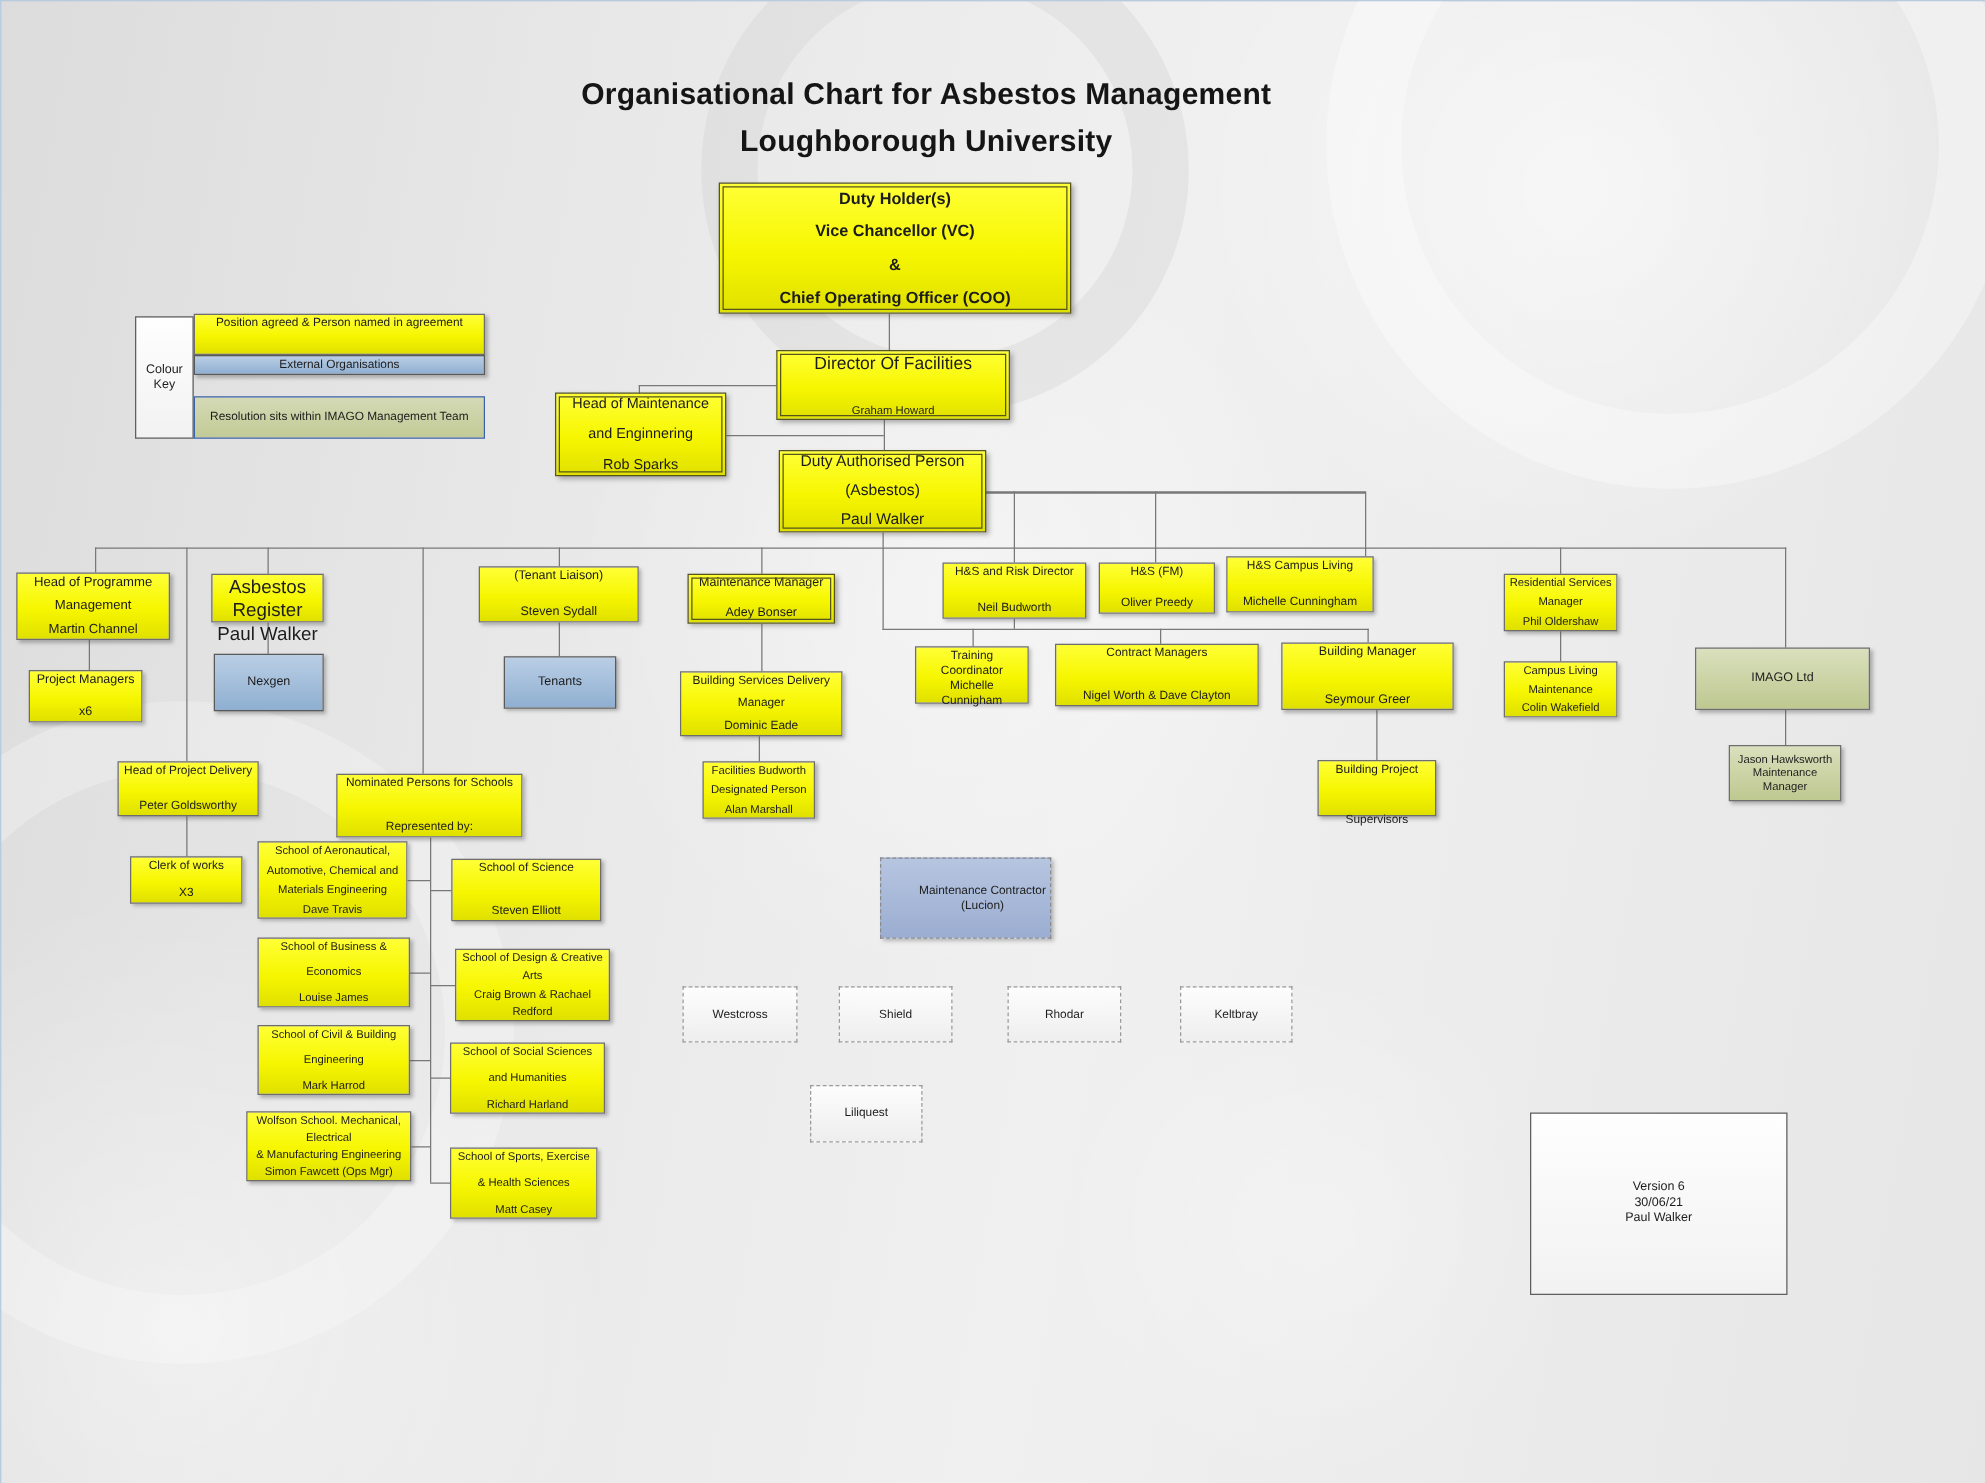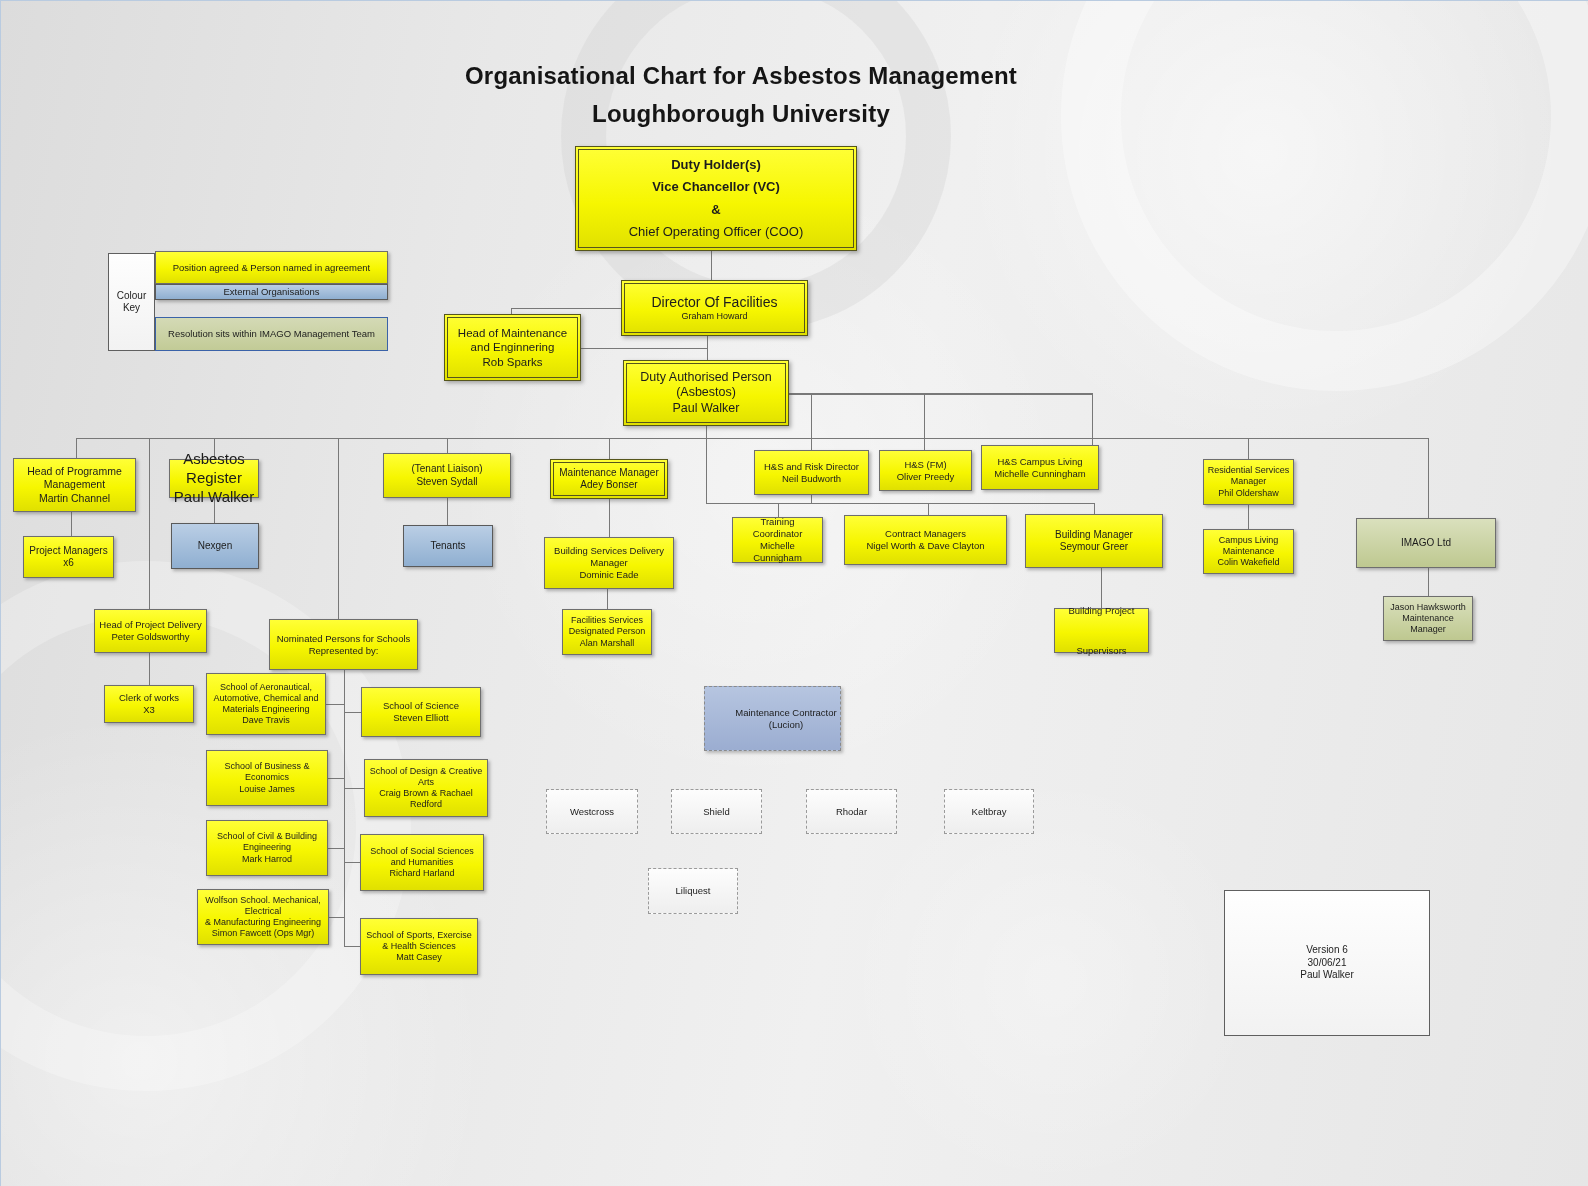--- a/index.html
+++ b/index.html
@@ -22,20 +22,21 @@
   #title{position:absolute;left:140px;top:56px;width:1200px;text-align:center;color:#151515;}
   #title .t-line{font-size:24px;font-weight:bold;line-height:38px;letter-spacing:.2px;}
 
   .node{
     position:absolute;box-sizing:border-box;display:flex;flex-direction:column;
     justify-content:center;align-items:center;text-align:center;
     line-height:1.25;color:#1c1c1c;padding:1px 2px;
   }
   .yellow,.yellow-double{
     background:linear-gradient(#ffff36,#f6f600 55%,#e0e000);
+    justify-content:space-between;
   }
   .yellow{border:1px solid #6e6e6e;box-shadow:2px 2px 3px rgba(80,80,80,.40);}
   .yellow-double{border:1px solid #55551c;box-shadow:2px 2px 4px rgba(80,80,80,.45);}
   .yellow-double::after{content:"";position:absolute;inset:2px;border:1px solid #55551c;pointer-events:none;}
   .blue{background:linear-gradient(#bacee5,#8fafd1);border:1px solid #5a5a5a;box-shadow:2px 2px 3px rgba(80,80,80,.40);}
   .green{background:linear-gradient(#dae0bd,#bec890);border:1px solid #6e6e6e;box-shadow:2px 2px 3px rgba(80,80,80,.40);}
   .green-bluestroke{background:linear-gradient(#d4dab6,#c2cb96);border:1px solid #3a62a8;}
   .white-plain{background:linear-gradient(#fefefe,#f2f2f2);border:1px solid #5f5f5f;}
   .dashed-white{background:linear-gradient(#fdfdfd,#eeeeee);border:1px dashed #9a9a9a;}
   .blue-dashed{background:linear-gradient(#b6c5e0,#9badd1);border:1px dashed #8a8a8a;box-shadow:2px 2px 3px rgba(80,80,80,.35);}
@@ -95,21 +96,21 @@
       <div class="conn" style="left: 327px; top: 777px; width: 16px; height: 1px;"></div>
       <div class="conn" style="left: 343px; top: 787px; width: 20px; height: 1px;"></div>
       <div class="conn" style="left: 327px; top: 847px; width: 16px; height: 1px;"></div>
       <div class="conn" style="left: 343px; top: 861px; width: 16px; height: 1px;"></div>
       <div class="conn" style="left: 328px; top: 916px; width: 15px; height: 1px;"></div>
       <div class="conn" style="left: 343px; top: 945px; width: 16px; height: 1px;"></div>
       <div class="node yellow-double" style="left: 574px; top: 145px; width: 282px; height: 105px; font-size: 13px; line-height: 1.7;">
         <div style="font-weight: bold;">Duty Holder(s)</div>
         <div style="font-weight: bold;">Vice Chancellor  (VC)</div>
         <div style="font-weight: bold;">&amp;</div>
-        <div style="font-weight: normal;">Chief Operating Officer  (COO)</div>
+        <div style="font-weight: bold;">Chief Operating Officer  (COO)</div>
       </div>
       <div class="node white-plain" style="left: 107px; top: 252px; width: 47px; height: 98px; font-size: 10px;">
         <div>Colour</div>
         <div>Key</div>
       </div>
       <div class="node yellow" style="left: 154px; top: 250px; width: 233px; height: 33px; font-size: 9.5px;">
         <div>Position agreed &amp; Person named in agreement</div>
       </div>
       <div class="node blue" style="left: 154px; top: 283px; width: 233px; height: 16px; font-size: 9.5px;">
         <div>External Organisations</div>
@@ -157,21 +158,21 @@
       <div class="node yellow-double" style="left: 549px; top: 458px; width: 118px; height: 40px; font-size: 10px;">
         <div>Maintenance Manager</div>
         <div>Adey Bonser</div>
       </div>
       <div class="node yellow" style="left: 543px; top: 536px; width: 130px; height: 52px; font-size: 9.5px;">
         <div>Building Services Delivery</div>
         <div>Manager</div>
         <div>Dominic Eade</div>
       </div>
       <div class="node yellow" style="left: 561px; top: 608px; width: 90px; height: 46px; font-size: 9px;">
-        <div>Facilities Services</div>
+        <div>Facilities Budworth</div>
         <div>Designated Person</div>
         <div>Alan Marshall</div>
       </div>
       <div class="node yellow" style="left: 753px; top: 449px; width: 115px; height: 45px; font-size: 9.5px;">
         <div>H&amp;S and Risk Director</div>
         <div>Neil Budworth</div>
       </div>
       <div class="node yellow" style="left: 878px; top: 449px; width: 93px; height: 41px; font-size: 9.5px;">
         <div>H&amp;S (FM)</div>
         <div>Oliver Preedy</div>

